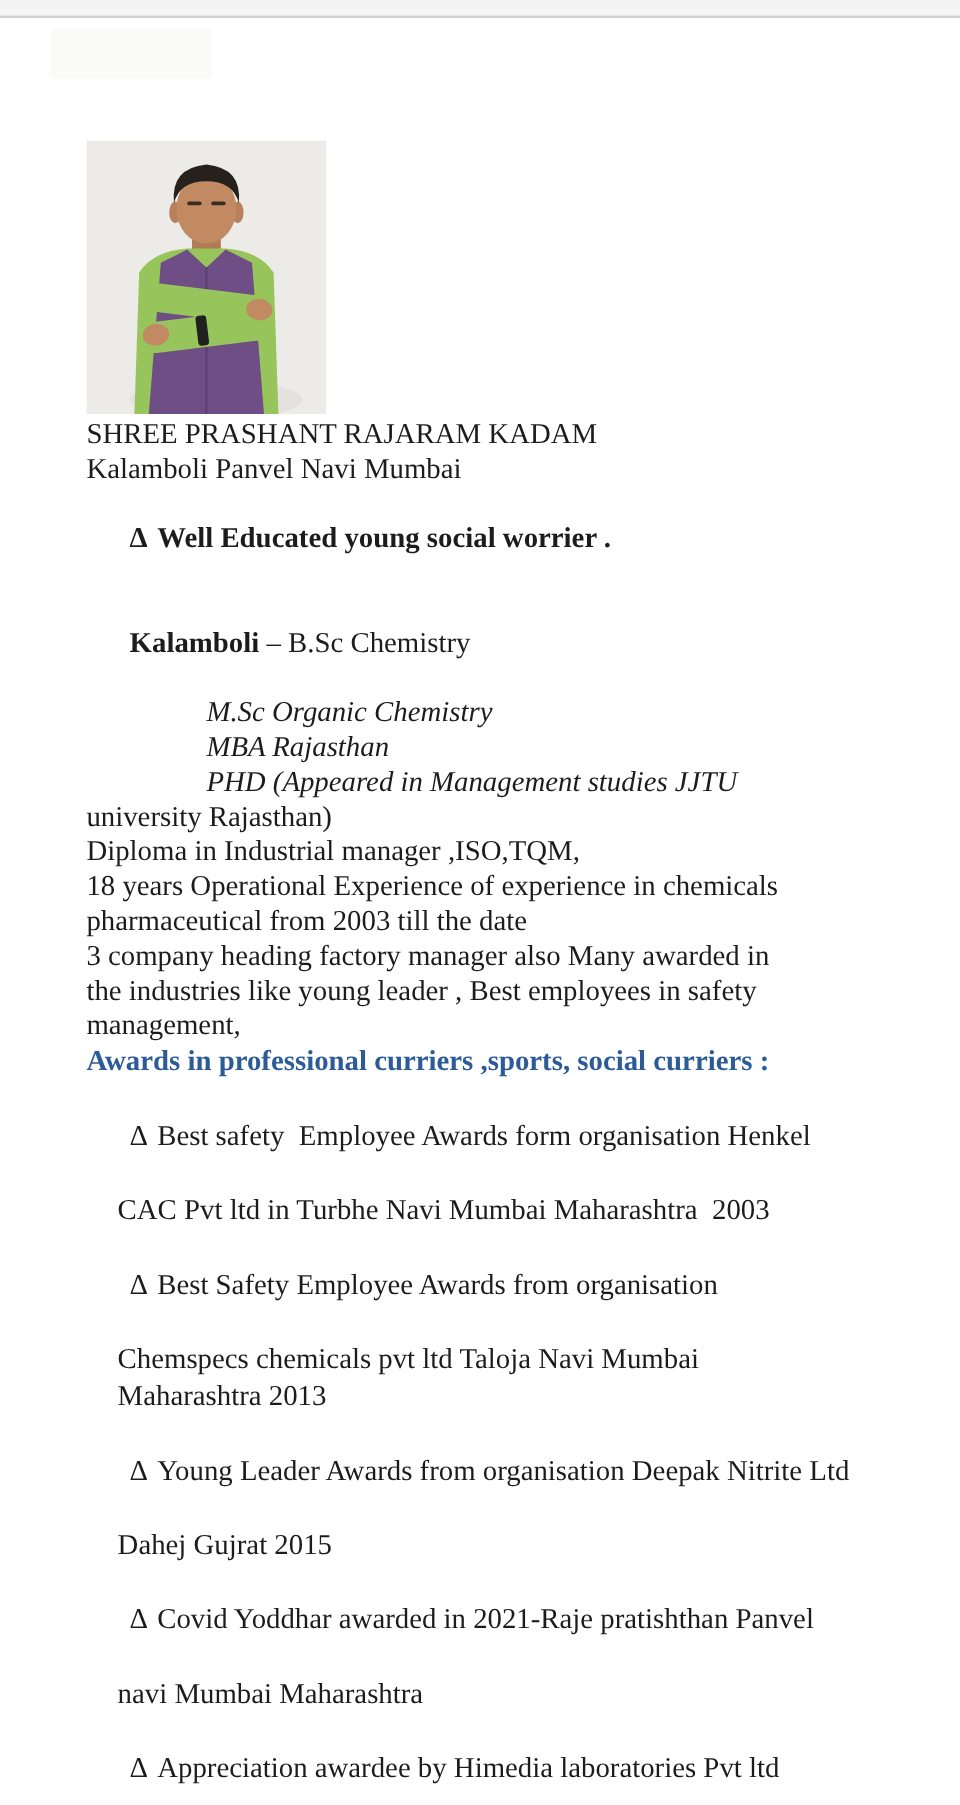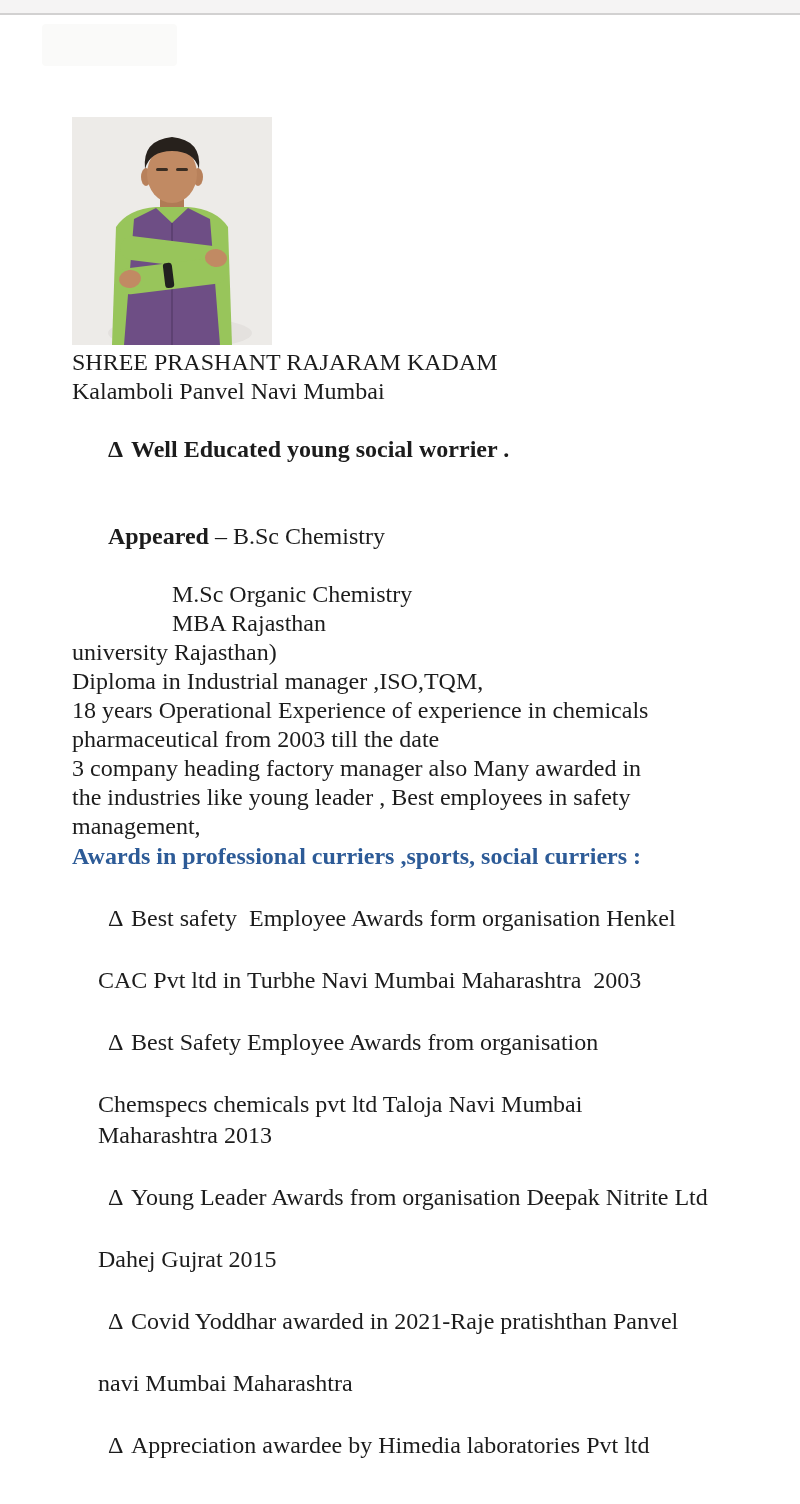--- a/index.html
+++ b/index.html
@@ -25,21 +25,21 @@
   .scrollbar-thumb{
     position:absolute;right:6px;top:20px;width:5px;height:553px;
     background:var(--scrollbar);border-radius:3px;
   }
   .content{position:absolute;left:72px;top:117px;width:670px;}
   .photo{width:200px;height:228px;margin:0 0 3px 0;display:block;}
   .line{font-size:24px;line-height:29px;white-space:pre;}
   .aw{line-height:31px;}
   .b{font-weight:bold;}
   .blue{color:var(--heading-blue);font-weight:bold;}
-  .ind{padding-left:100px;}
+  .ind{padding-left:100px;font-style:italic;}
   .cont{padding-left:26px;}
   .bullet{display:inline-block;width:23px;font-weight:normal;color:var(--text);}
   .b .bullet{font-weight:bold;}
 </style>
 </head>
 <body>
 
 <div class="screen">
 
   <div class="top-bar"></div>
@@ -68,24 +68,25 @@
       <rect x="92" y="146" width="9" height="25" rx="3" fill="#20201f" transform="rotate(-7 96 158)"></rect>
     </svg>
 
     <div class="line">SHREE PRASHANT RAJARAM KADAM</div>
     <div class="line">Kalamboli Panvel Navi Mumbai</div>
     <div class="line b">
       <span class="bullet">Δ</span><span>Well Educated young social worrier .</span>
     </div>
 
     <div class="line">
-      <span class="b">Appeared</span><span> – B.Sc Chemistry</span>
+      <span class="b">Kalamboli</span><span> – B.Sc Chemistry</span>
     </div>
     <div class="line ind">M.Sc Organic Chemistry</div>
     <div class="line ind">MBA Rajasthan</div>
+    <div class="line ind">PHD (Appeared in Management studies JJTU</div>
     <div class="line">university Rajasthan)</div>
     <div class="line">Diploma in Industrial manager ,ISO,TQM,</div>
 
     <div class="line">18 years Operational Experience of experience in chemicals</div>
     <div class="line">pharmaceutical from 2003 till the date</div>
     <div class="line">3 company heading factory manager also Many awarded in</div>
     <div class="line">the industries like young leader , Best employees in safety</div>
     <div class="line">management,</div>
 
     <div class="line aw blue">Awards in professional curriers ,sports, social curriers :</div>

